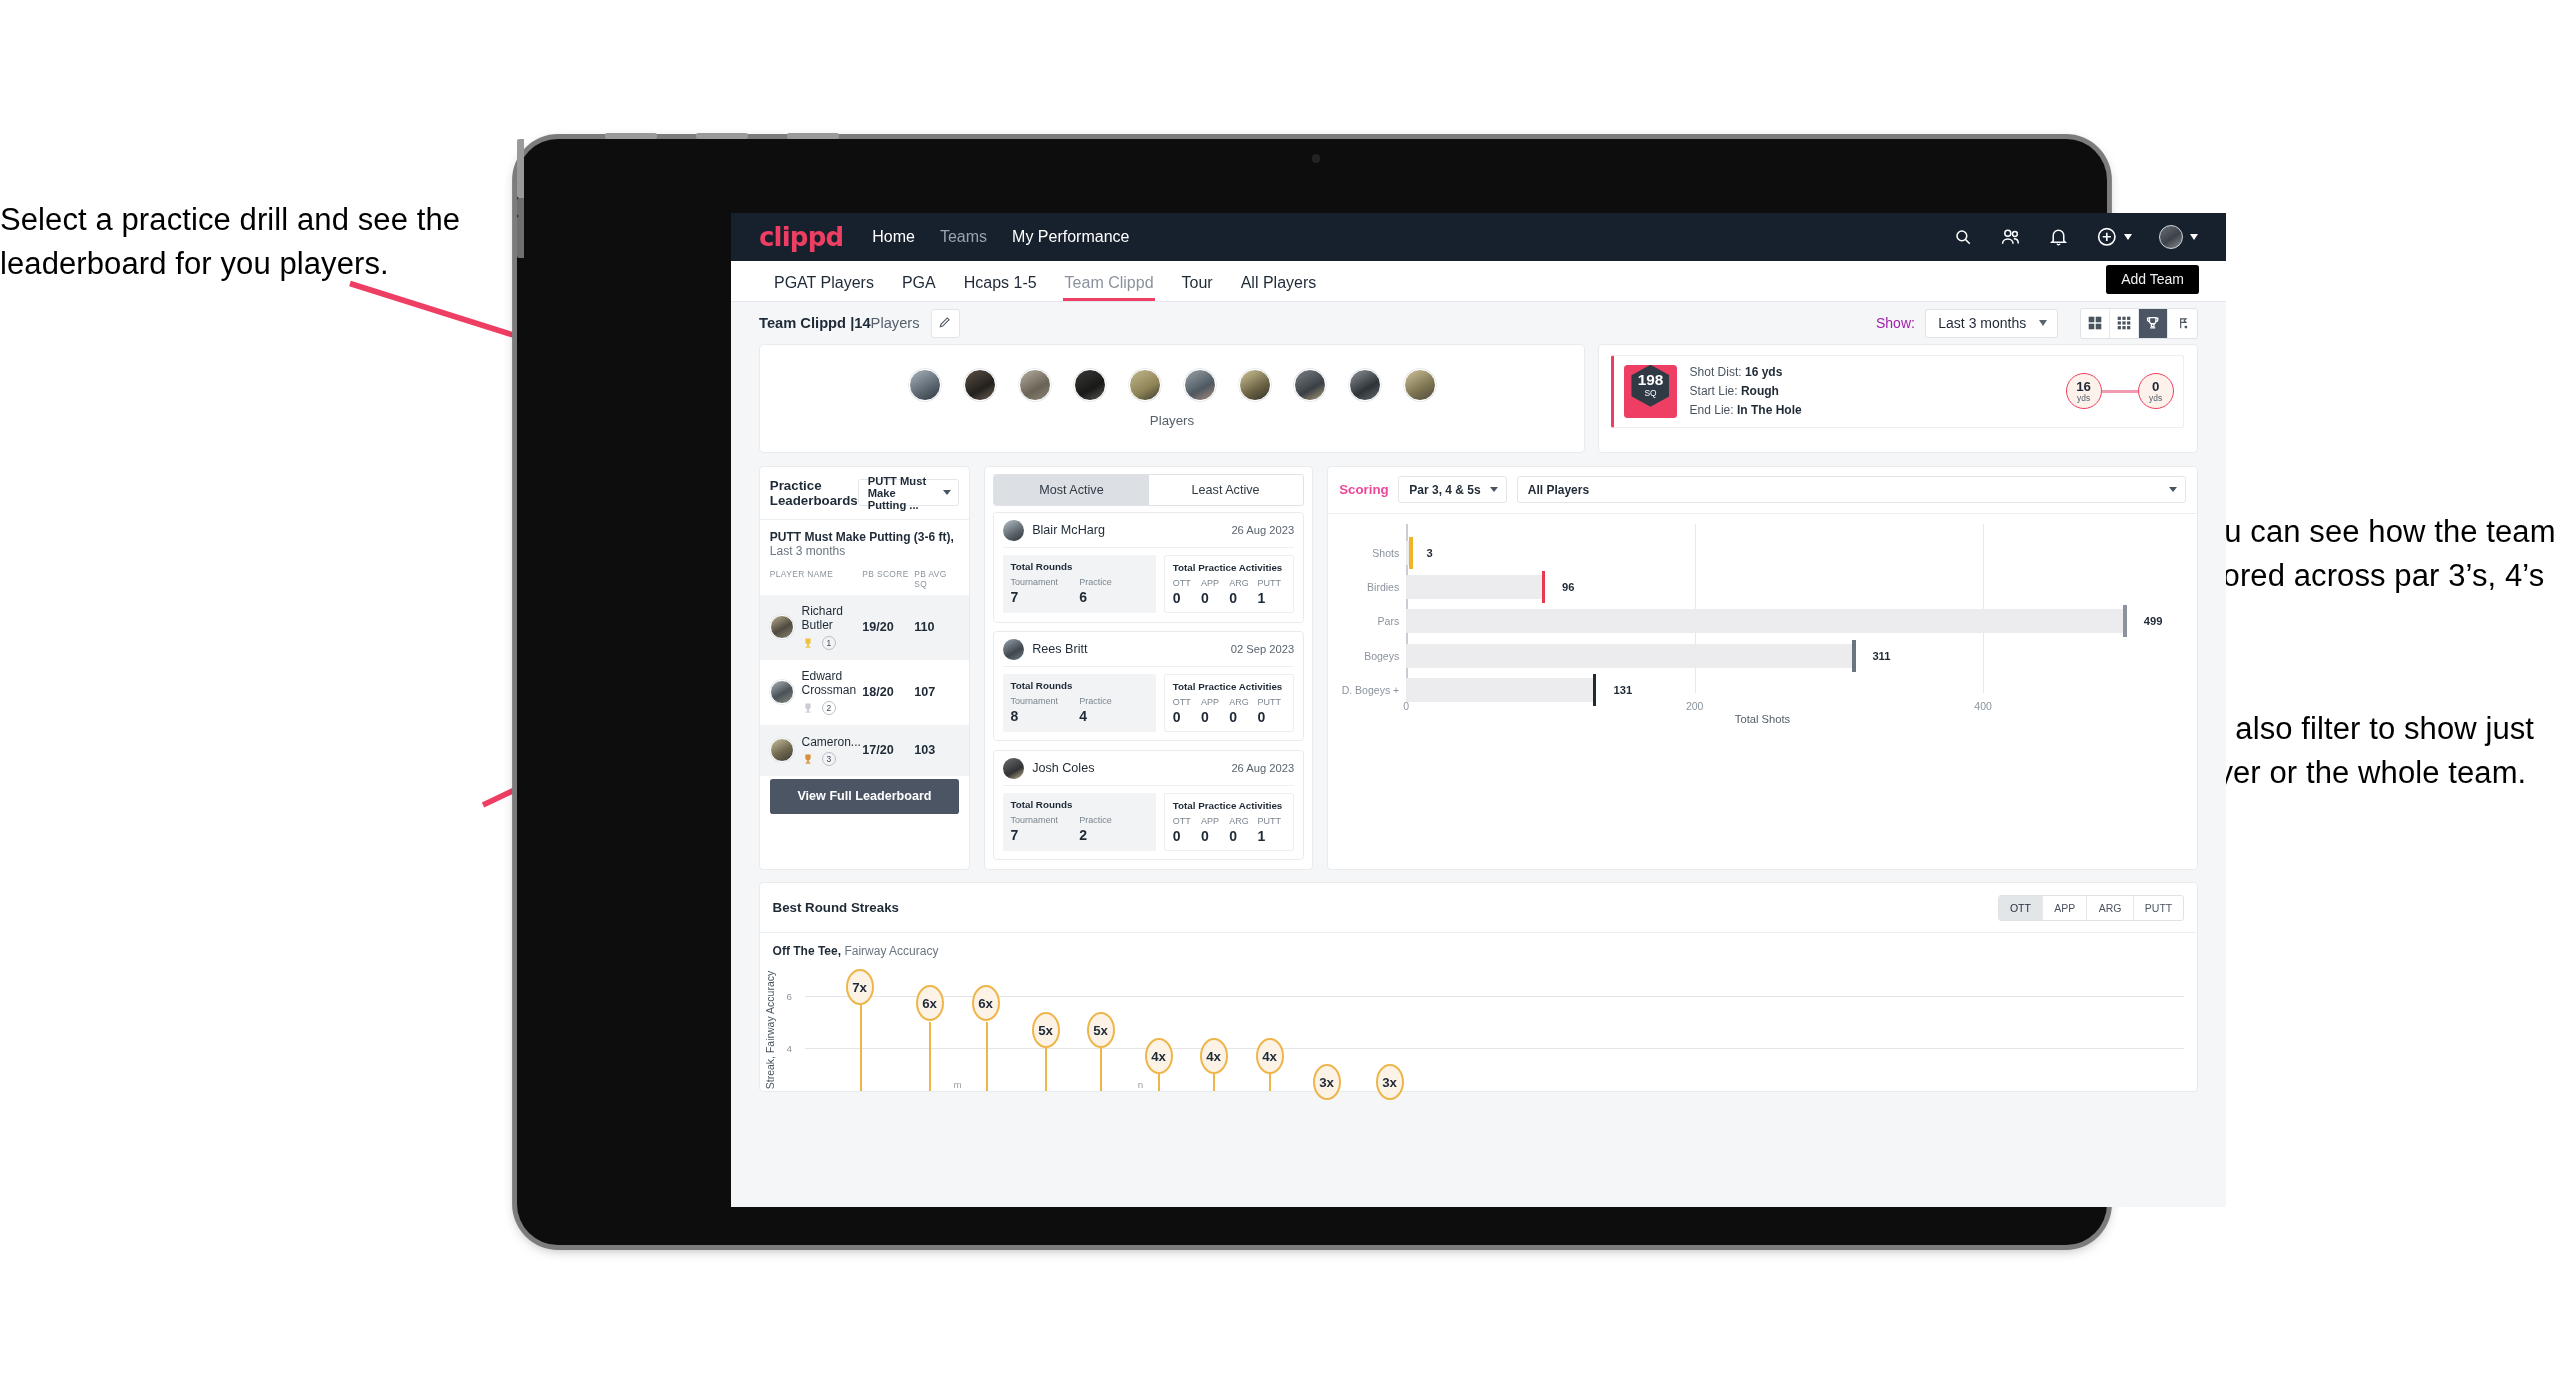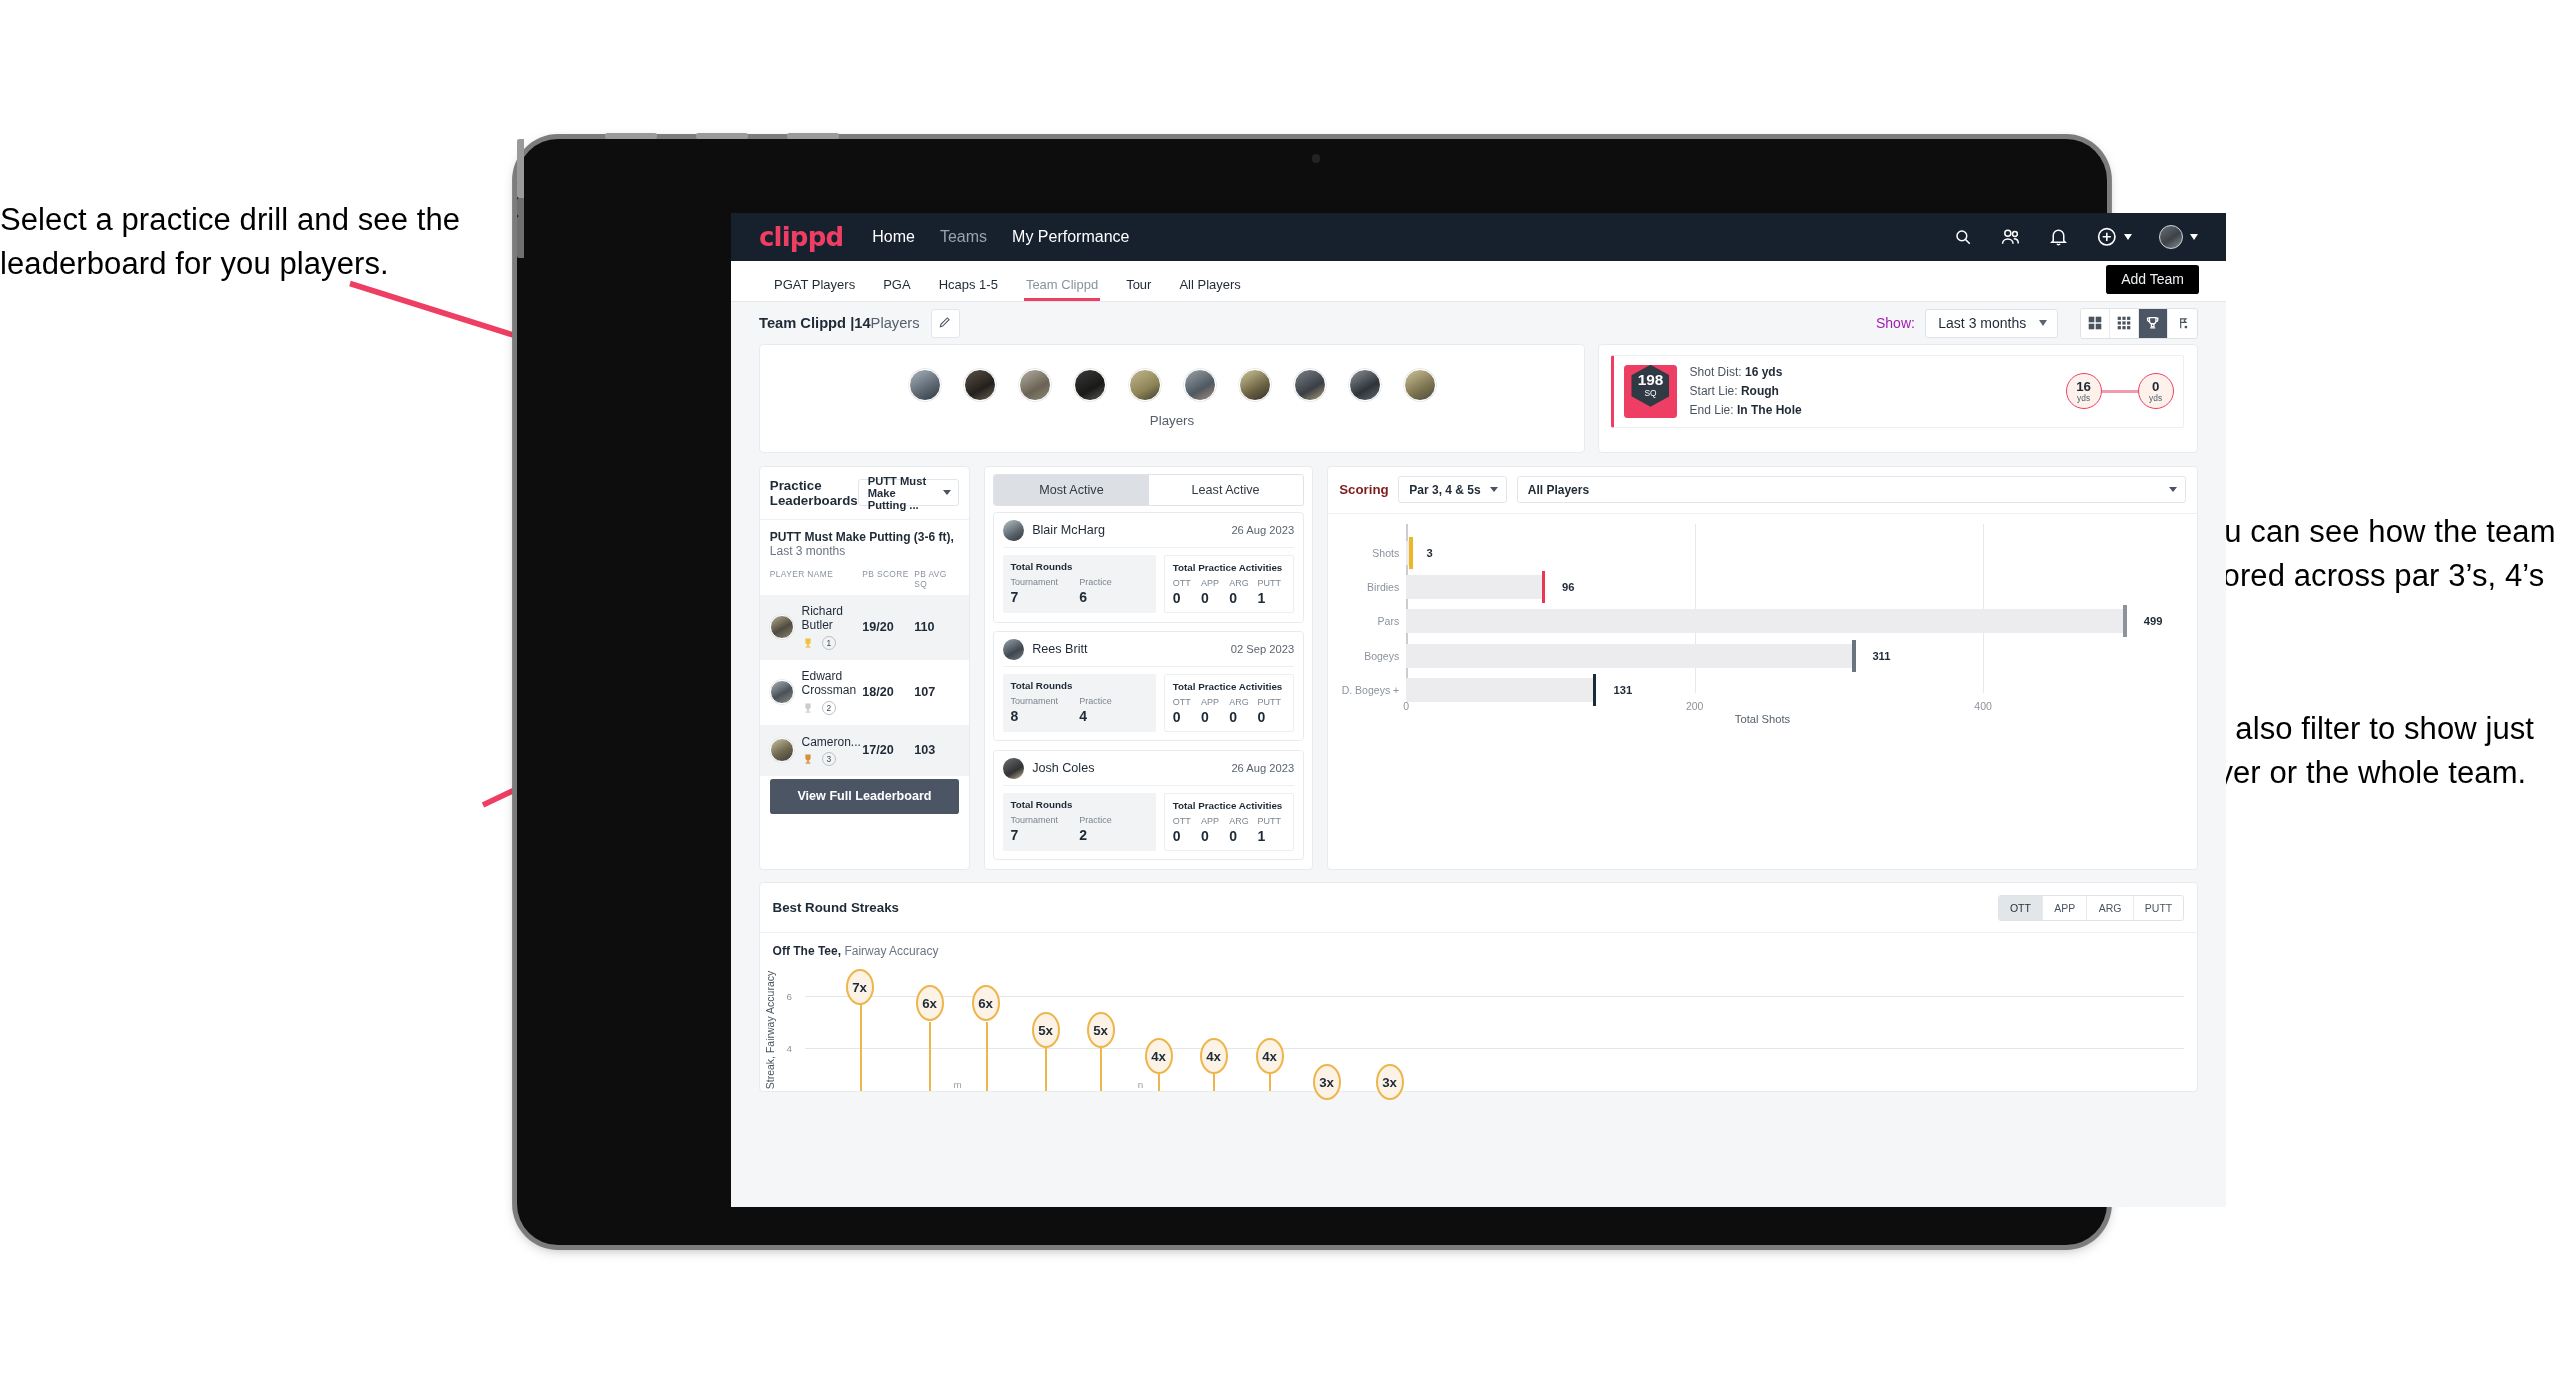--- a/index.html
+++ b/index.html
@@ -46,21 +46,21 @@
   .navright { margin-left: auto; display: flex; align-items: center; gap: 27px; }
   .nicon { width: 21px; height: 21px; display:flex; align-items:center; justify-content:center; }
   .nicon svg { display:block; }
   .chev { width: 0; height: 0; border-left: 4.9px solid transparent; border-right: 4.9px solid transparent; border-top: 6.3px solid #fff; }
   .avat { width: 24px; height: 24px; border-radius: 50%; border: 1.4px solid #cfd6dd;
           background: linear-gradient(145deg,#6a6f75 0%,#3c4248 55%,#8a9096 100%); }
   .withchev { display:flex; align-items:center; gap: 7px; }
 
   
   .tabbar { height: 41px; background: #ffffff; display: flex; align-items: flex-end; padding: 0 29px; position: relative; border-bottom: 0.7px solid #e4e8ec; }
-  .tab { font-size: 13px; color: #1f2a37; padding: 0 14px 9px 14px; position: relative; }
+  .tab { font-size: 16px; color: #1f2a37; padding: 0 14px 9px 14px; position: relative; }
   .tab.inactive { color: #8a939d; }
   .tab.active::after { content:''; position:absolute; left: 12.6px; right: 12.6px; bottom: 0; height: 2.8px; background:#ef3e63; }
   .addteam { position: absolute; right: 26.6px; top: 4.2px; background: #000000; color: #eef1f4; font-size: 14px;
              padding: 6.3px 15.4px; border-radius: 2.8px; }
 
   
   .content { padding: 0 0 0 0; height: 906px; background: #f4f6f8; position: relative; }
 
   .subbar { height: 42px; display: flex; align-items: center; padding: 0 28px; }
   .teamname { font-size: 14.7px; color: #1f2a37; }
@@ -144,21 +144,21 @@
   .box.white { border:0.7px solid #eceff1; flex:1; }
   .boxtitle { font-size: 9.8px; font-weight:700; color:#1f2a37; }
   .kv { display:flex; margin-top: 4.9px; }
   .kvcol { flex:1; }
   .kvcol .k { font-size: 9px; color:#7c858f; }
   .kvcol .v { font-size: 14px; font-weight:700; color:#1f2a37; margin-top:2.1px; }
 
   
   .sccard { flex:1; }
   .schead { display:flex; align-items:center; gap: 9.8px; padding: 9.8px 11.2px; border-bottom:0.7px solid #edf0f2; }
-  .sctitle { font-size: 13.3px; font-weight:700; color:#7f1d1d; }
+  .sctitle { font-size: 13.3px; font-weight:700; color:#ec4899; }
   .scsel { border:0.7px solid #e2e6ea; border-radius:2.8px; height:26.6px; display:flex; align-items:center; gap:9.8px; padding: 0 7.7px 0 9.8px;
            font-size: 12px; font-weight:700; color:#1f2a37; }
   .scsel.wide { flex:1; justify-content:space-between; }
   .scsel .cd { width:0;height:0;border-left:4.2px solid transparent;border-right:4.2px solid transparent;border-top:5.6px solid #4a545f; }
   .chartbox { position:relative; height: 203px; margin: 9.8px 11.2px 0 11.2px; }
   .ylab { position:absolute; left:0; width: 60px; text-align:right; font-size: 10.5px; color:#8a939d; transform: translateY(-50%); }
   .plot { position:absolute; left: 67px; right: 0; top: 0; bottom: 34px; }
   .vline { position:absolute; top:0; bottom:0; width:1.4px; background:#c9ced4; }
   .gline { position:absolute; top:0; bottom:0; width:0.7px; background:#e6e9ec; }
   .bar { position:absolute; height: 24px; background:#ececee; transform: translateY(-50%); }

